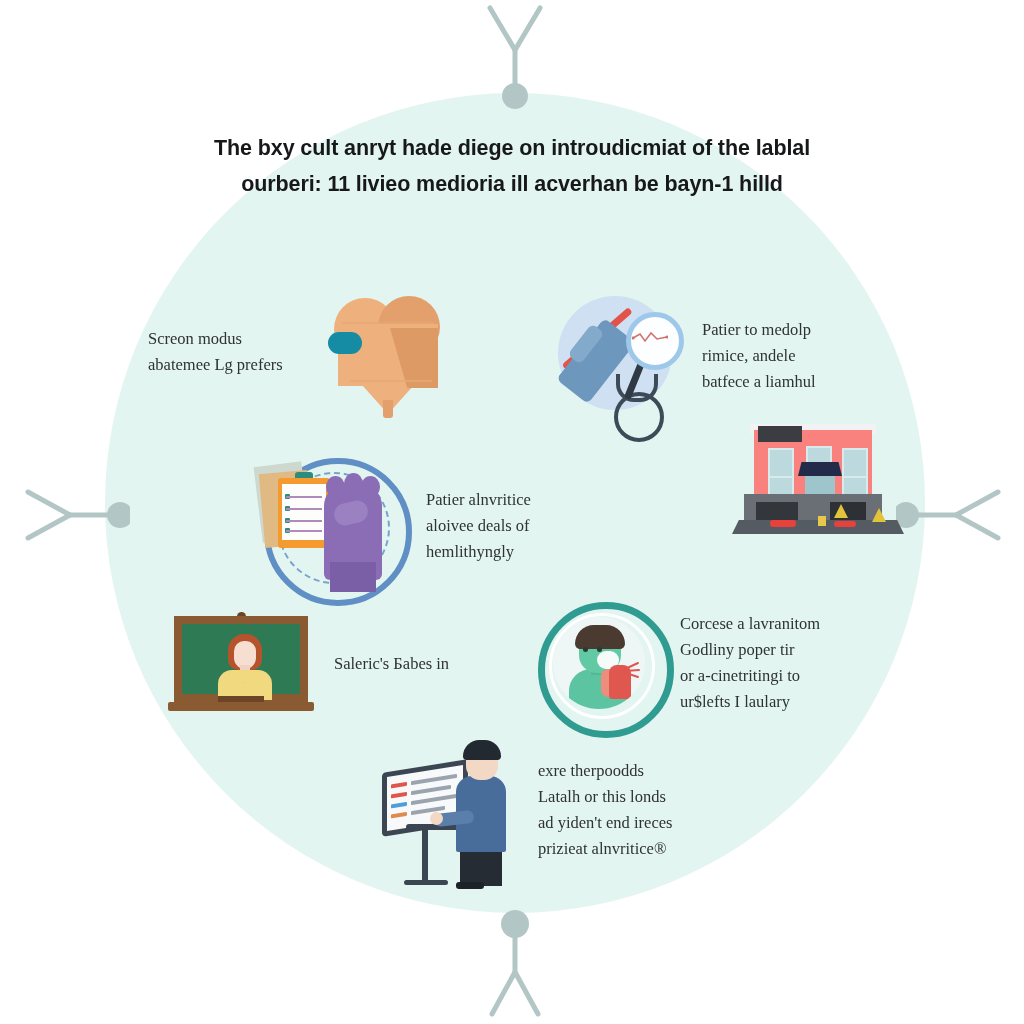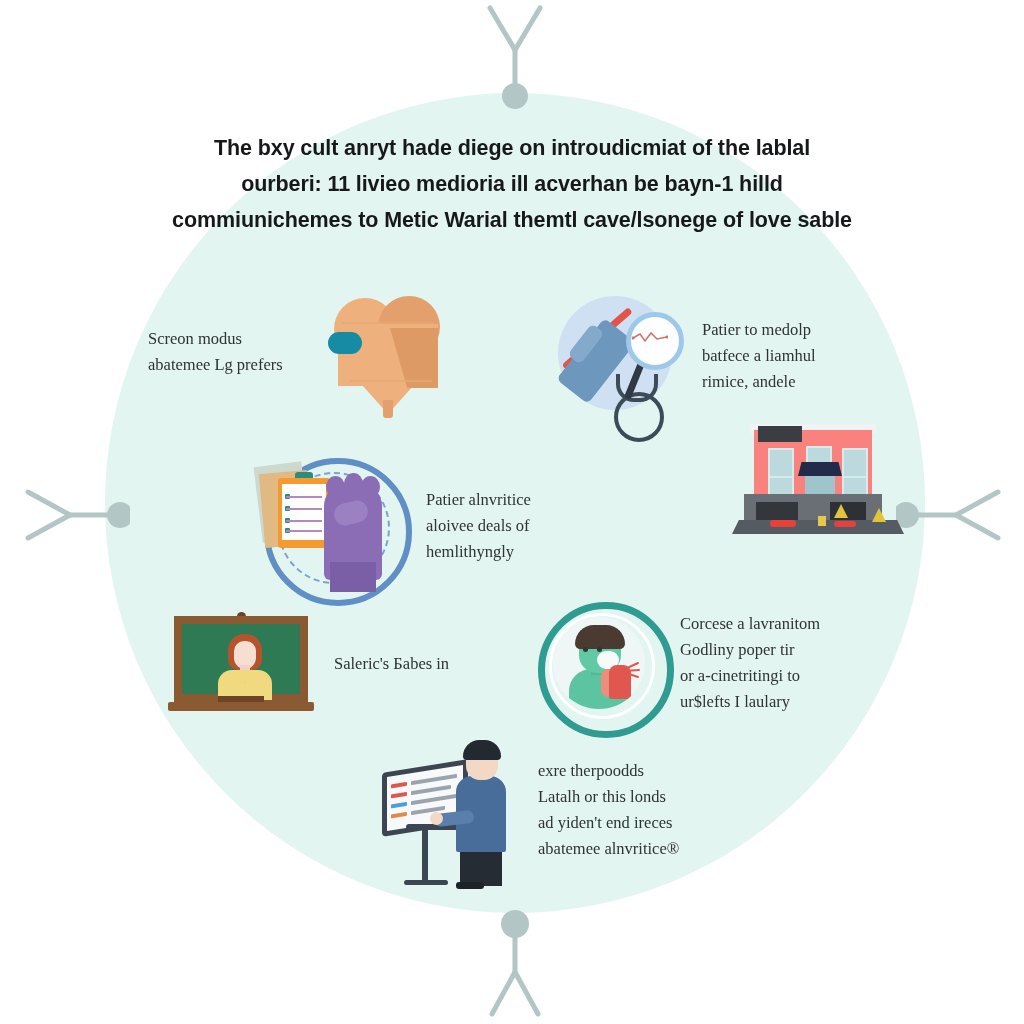--- a/index.html
+++ b/index.html
@@ -211,21 +211,20 @@
     <svg width="90" height="122" viewBox="0 0 90 122">
       <path d="M45 24 L45 70 L22 112" stroke="#b3c6c6" stroke-width="5" fill="none" stroke-linecap="round"></path>
       <path d="M45 70 L68 112" stroke="#b3c6c6" stroke-width="5" fill="none" stroke-linecap="round"></path>
       <circle cx="45" cy="22" r="14" fill="#b3c6c6"></circle>
     </svg>
   </div>
 
   <div class="title">
     <div>The bxy cult anryt hade diege on introudicmiat of the lablal</div>
     <div>ourberi: 11 livieo medioria ill acverhan be bayn-1 hilld</div>
-    <div>commiunichemes to Metic Warial themtl cave/lsonege of love sable</div>
   </div>
 
   <div class="item" style="left:148px;top:288px;">
     <div class="txt" style="width:180px;">
       <div>Screon modus</div>
       <div>abatemee Lg prefers</div>
     </div>
     <div class="ico icon-heart">
       <div class="h-lobeL"></div>
         <div class="h-lobeR"></div>
@@ -251,22 +250,22 @@
       <div class="sy-handle"></div>
       <div class="sy-lensring"></div>
       <svg class="sy-ecg" viewBox="0 0 36 14">
         <path d="M1 8 L8 4 L13 11 L19 3 L25 9 L35 7" stroke="#d2726b" stroke-width="1.6" fill="none"></path>
         <circle cx="1" cy="8" r="1.6" fill="#d2726b"></circle>
           <circle cx="35" cy="7" r="1.6" fill="#d2726b"></circle>
       </svg>
     </div>
     <div class="txt" style="width:180px;margin-left:22px;">
       <div>Patier to medolp</div>
+      <div>rimice, andele</div>
       <div>batfece a liamhul</div>
-      <div>rimice, andele</div>
     </div>
   </div>
 
   <div class="item" style="left:256px;top:450px;">
     <div class="ico icon-fist">
       <div class="cf-ring"></div>
       <div class="cf-dash"></div>
       <div class="cf-paper"></div>
       <div class="cf-paper2"></div>
       <div class="cf-clip"></div>
@@ -384,17 +383,17 @@
       <div class="pr-torso"></div>
       <div class="pr-arm"></div>
       <div class="pr-hand"></div>
       <div class="pr-head"></div>
       <div class="pr-hair"></div>
     </div>
     <div class="txt" style="width:200px;margin-left:18px;">
       <div>exre therpoodds</div>
       <div>Latalh or this londs</div>
       <div>ad yiden't end ireces</div>
-      <div>abatemee alnvritice®</div>
+      <div>prizieat alnvritice®</div>
     </div>
   </div>
 
 </div>
 
 </body></html>

